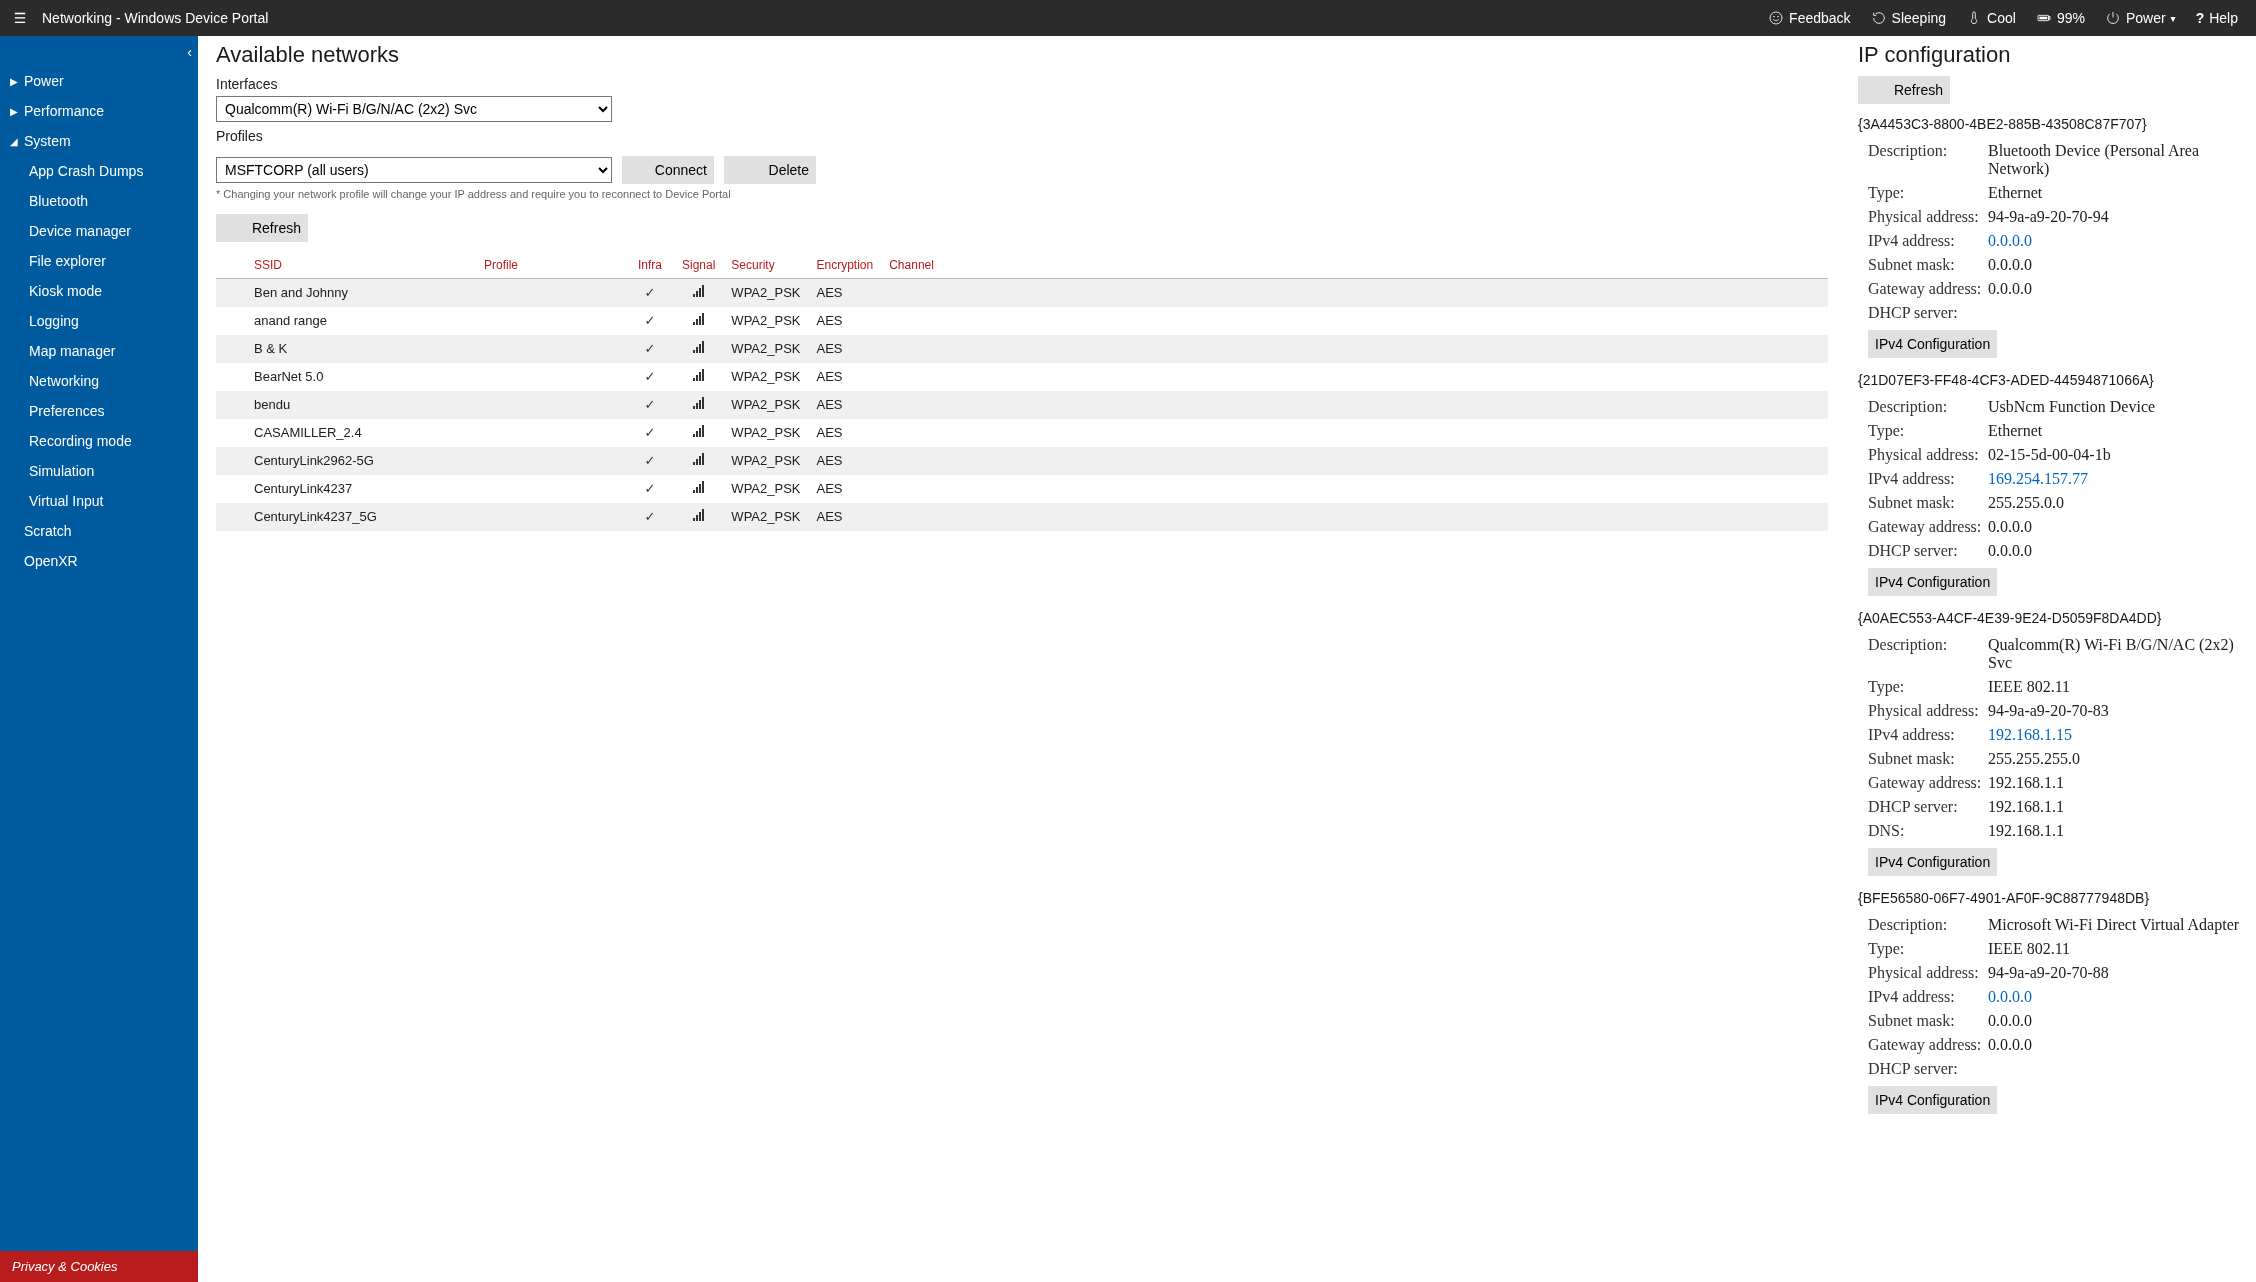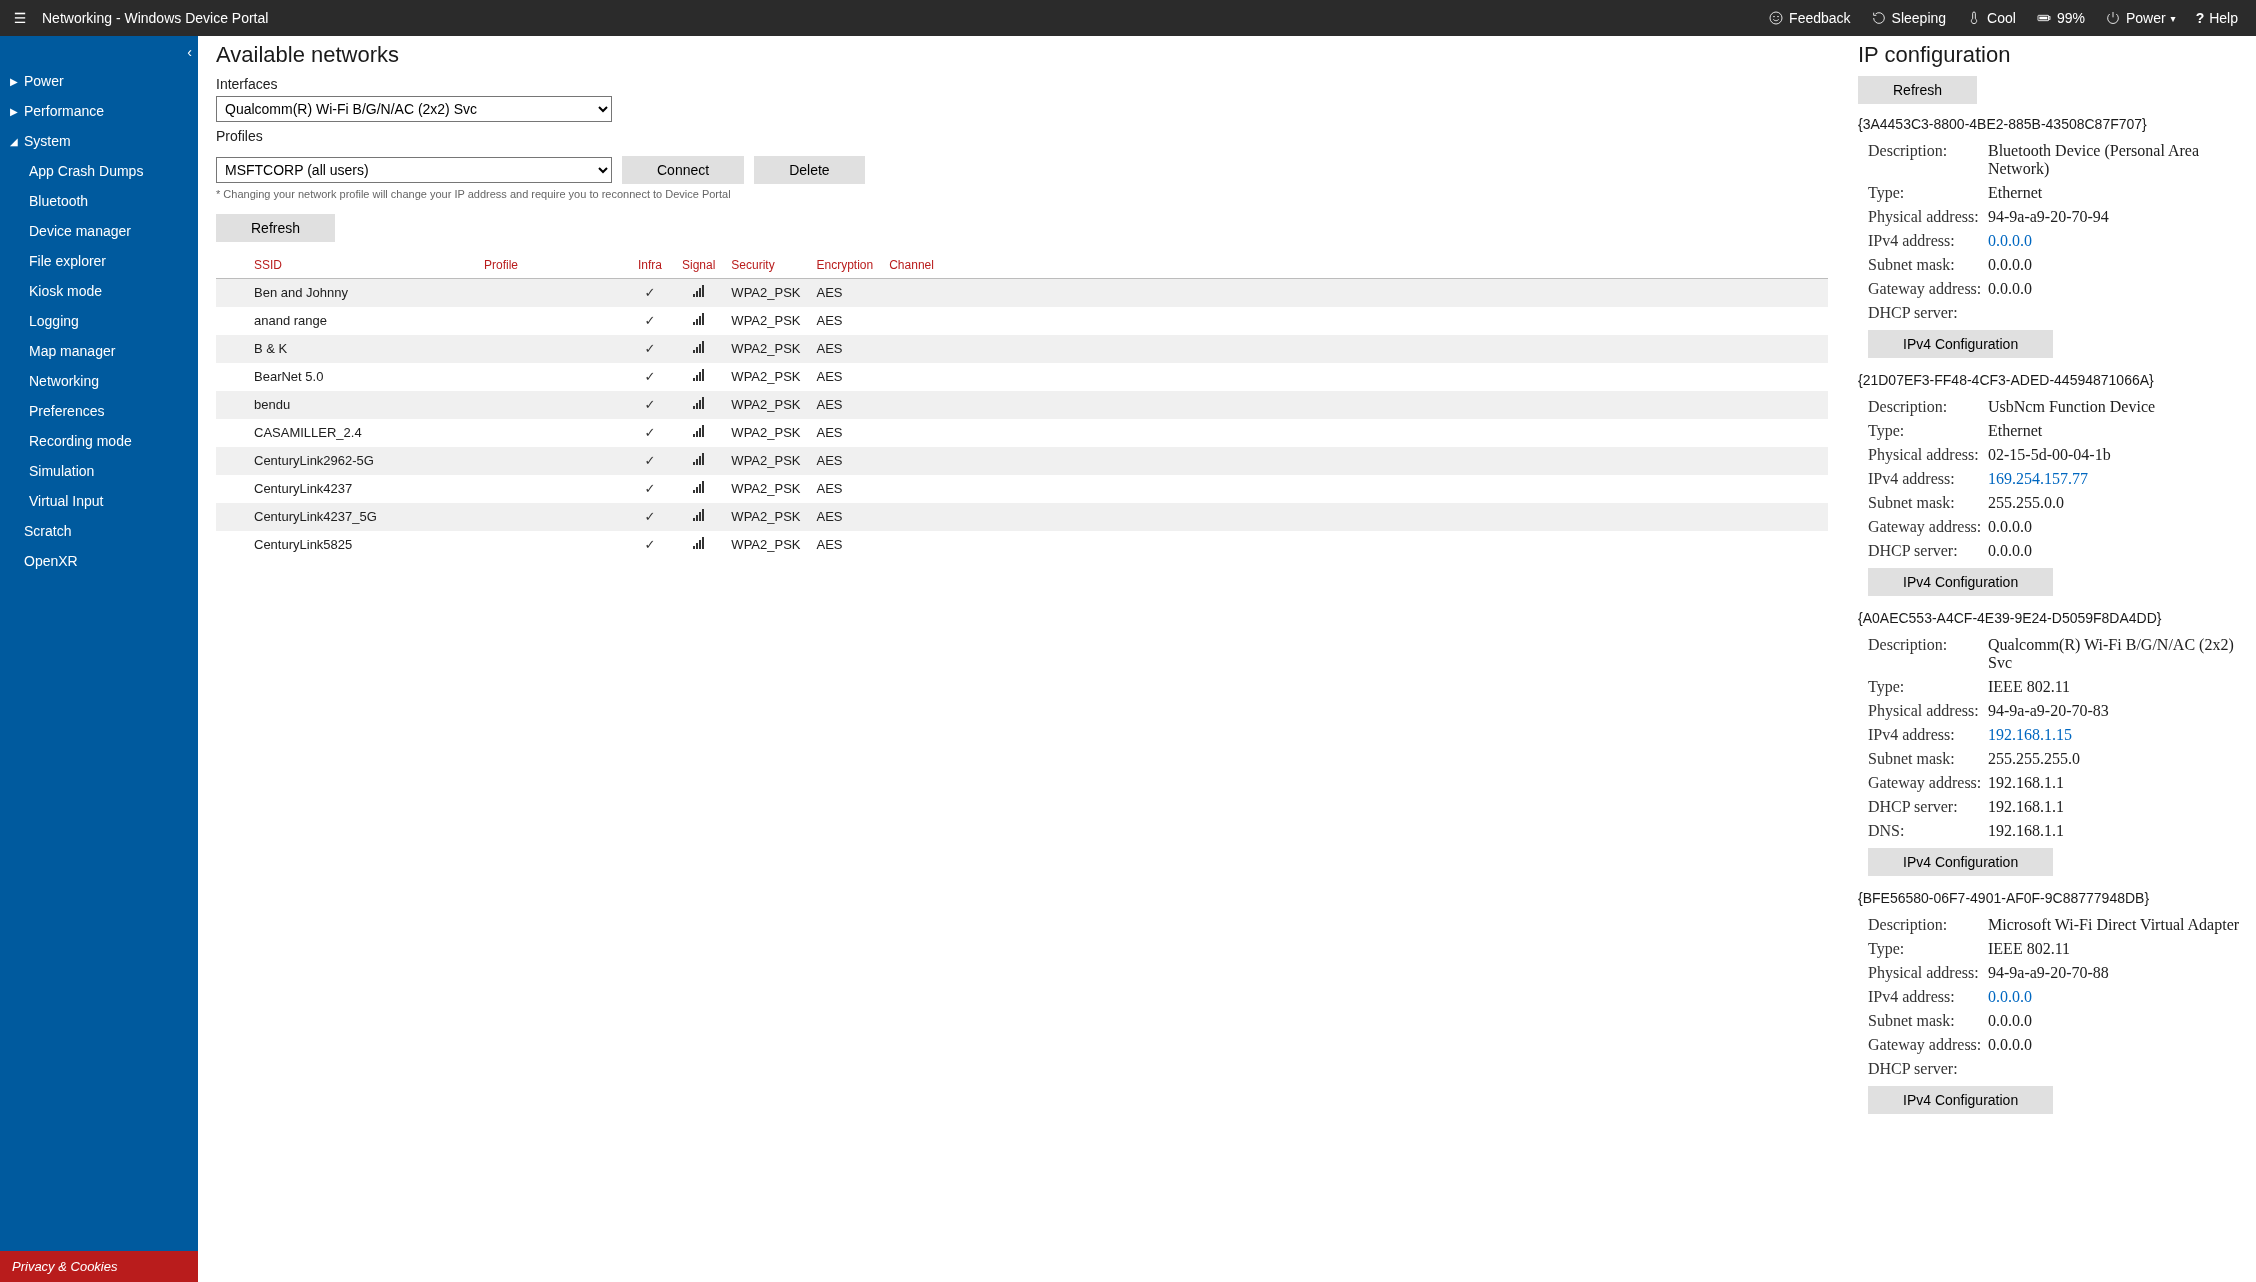--- a/index.html
+++ b/index.html
@@ -24,21 +24,21 @@
   
   .main { flex:1; display:flex; overflow:hidden; }
   .col-a { flex:1; padding:6px 18px; overflow:auto; }
   .col-b { width:410px; padding:6px 12px; overflow:auto; position:relative; }
   .col-b::-webkit-scrollbar, .col-a::-webkit-scrollbar { width:12px; }
   .col-b::-webkit-scrollbar-thumb { background:#c2c2c2; }
   h2 { font-weight:400; font-size:22px; margin-bottom:8px; color:#1a1a1a; }
   .label { font-size:14px; margin:6px 0 4px; }
   select.wide { width:396px; height:26px; border:1px solid #767676; background:#fff; font:inherit; padding:2px 4px; }
   .row-btns { display:flex; align-items:center; gap:10px; margin-top:12px; }
-  .btn { background:#e0e0e0; border:1px solid #e0e0e0; padding:5px 34px; font:inherit; cursor:pointer; min-width:92px;text-align:right; }
+  .btn { background:#e0e0e0; border:1px solid #e0e0e0; padding:5px 6px; font:inherit; cursor:pointer; min-width:92px;text-align:right; }
   .note { font-size:11px; color:#666; margin-top:4px; }
   table.net { width:100%; margin-top:10px; border-collapse:collapse; font-size:13px; }
   table.net th { text-align:left; font-weight:400; color:#b91c1c; font-size:12px; padding:6px 8px; border-bottom:1px solid #bcbcbc; }
   table.net td { padding:6px 8px; border:0; height:28px; }
   table.net tbody tr:nth-child(odd){ background:#f0f0f0; }
   table.net th:nth-child(1),table.net td:nth-child(1){ width:30px; }
   table.net th:nth-child(2),table.net td:nth-child(2){ width:230px; }
   table.net th:nth-child(3),table.net td:nth-child(3){ width:150px; }
   table.net th:nth-child(4),table.net td:nth-child(4){ width:48px; text-align:center;}
   table.net th:nth-child(5),table.net td:nth-child(5){ width:48px; text-align:center;}
@@ -301,35 +301,20 @@
                   <span></span>
                   <span></span>
                 </span></td>
               <td>WPA2_PSK</td>
               <td>AES</td>
               <td></td>
             </tr>
             <tr>
               <td></td>
               <td>CenturyLink4237_5G</td>
-              <td></td>
-              <td><span class="check"></span></td>
-              <td><span class="signal">
-                  <span></span>
-                  <span></span>
-                  <span></span>
-                  <span></span>
-                </span></td>
-              <td>WPA2_PSK</td>
-              <td>AES</td>
-              <td></td>
-            </tr>
-            <tr>
-              <td></td>
-              <td>CenturyLink5825</td>
               <td></td>
               <td><span class="check"></span></td>
               <td><span class="signal">
                   <span></span>
                   <span></span>
                   <span></span>
                   <span></span>
                 </span></td>
               <td>WPA2_PSK</td>
               <td>AES</td>

